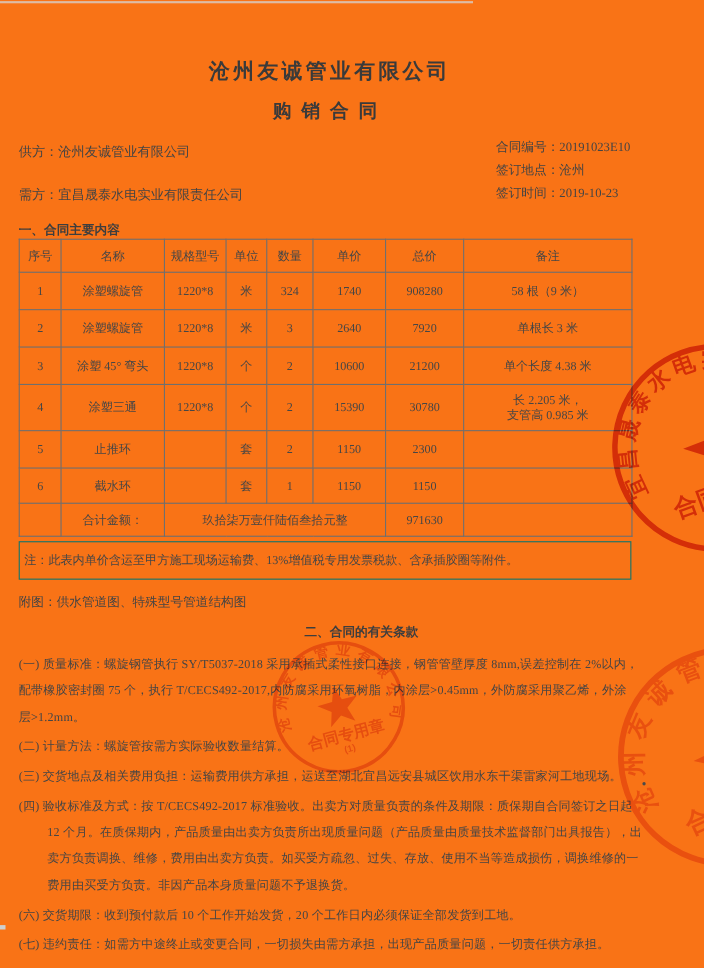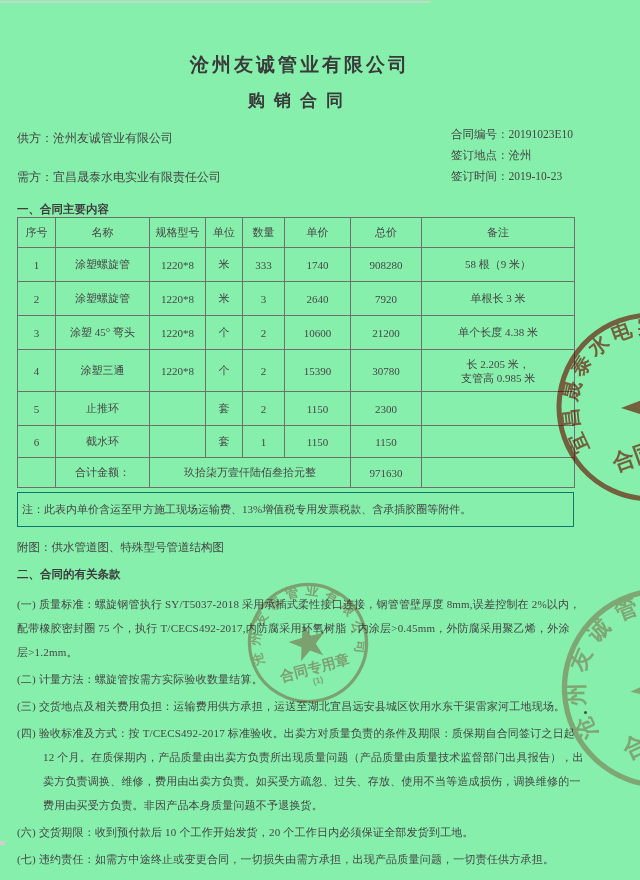--- a/index.html
+++ b/index.html
@@ -1,19 +1,19 @@
 <!DOCTYPE html>
 <html><head>
 <meta charset="utf-8">
 <style>
   * { margin:0; padding:0; box-sizing:border-box; }
   html,body { background:#e9e9e9; }
   .page {
     position:relative; width:640px; height:880px; overflow:hidden;
-    background:#86efac; color:#3d3d3d;
+    background:#f97316; color:#3d3d3d;
     font-family:"Liberation Serif","DejaVu Serif",serif;
   }
   .scan-streak { position:absolute; top:1px; left:0; width:430px; height:2px; background:#d4d4d4; opacity:.75; }
   .speck { position:absolute; left:0; top:841px; width:5px; height:4px; background:#cfcfcf; }
   .dot-artifact { position:absolute; left:584px; top:711px; width:3px; height:3px; border-radius:50%; background:#4a4a4a; }
 
   .company-title { margin:52px 40px 0 20px; width:560px; text-align:center;
     font-size:19px; font-weight:600; letter-spacing:3px; color:#3a3a3a; }
   .doc-title { margin:11px 40px 0 20px; width:560px; text-align:center;
     font-size:17px; font-weight:600; letter-spacing:9px; color:#3a3a3a; }
@@ -34,21 +34,21 @@
   tr.r4 { height:42px; }
   tr.r5 { height:34px; }
   tr.r6 { height:32px; }
   tr.r-total { height:30px; }
   td.pre { white-space:pre-line; line-height:14px; }
 
   .note-box { margin:4px 0 0 17px; width:557px; border:1px solid #0f766e;
     font-size:11px; padding:9px 4px; color:#464646; }
 
   .attachment { margin:13px 0 0 17px; font-size:11.5px; color:#444; }
-  .section2-title { margin:12px 0 0 17px; font-size:11.5px; font-weight:600; color:#3e3e3e; }
+  .section2-title { margin:12px 0 0 17px; font-size:11.5px; font-weight:600; color:#3e3e3e;text-align:center; }
 
   .clauses { margin:10px 17px 0 17px; font-size:11px; color:#454545; letter-spacing:.2px; }
   .clause { margin-bottom:3px; }
   .cl-line { height:24px; line-height:24px; white-space:nowrap; }
   .cl-indent { margin-left:26px; }
 
   .seal { position:absolute; mix-blend-mode:multiply; pointer-events:none; }
   .seal svg { display:block; width:100%; height:auto; }
   .seal-buyer { left:551px; top:307px; width:200px; transform:rotate(-20deg); opacity:.78; }
   .seal-supplier-center { left:243px; top:578px; width:130px; transform:rotate(-15deg); opacity:.5; }
@@ -109,21 +109,21 @@
       <th>数量</th>
       <th>单价</th>
       <th>总价</th>
       <th>备注</th>
     </tr>
     <tr class="r1">
       <td>1</td>
       <td>涂塑螺旋管</td>
       <td>1220*8</td>
       <td>米</td>
-      <td>333</td>
+      <td>324</td>
       <td>1740</td>
       <td>908280</td>
       <td>58 根（9 米）</td>
     </tr>
     <tr class="r2">
       <td>2</td>
       <td>涂塑螺旋管</td>
       <td>1220*8</td>
       <td>米</td>
       <td>3</td>

